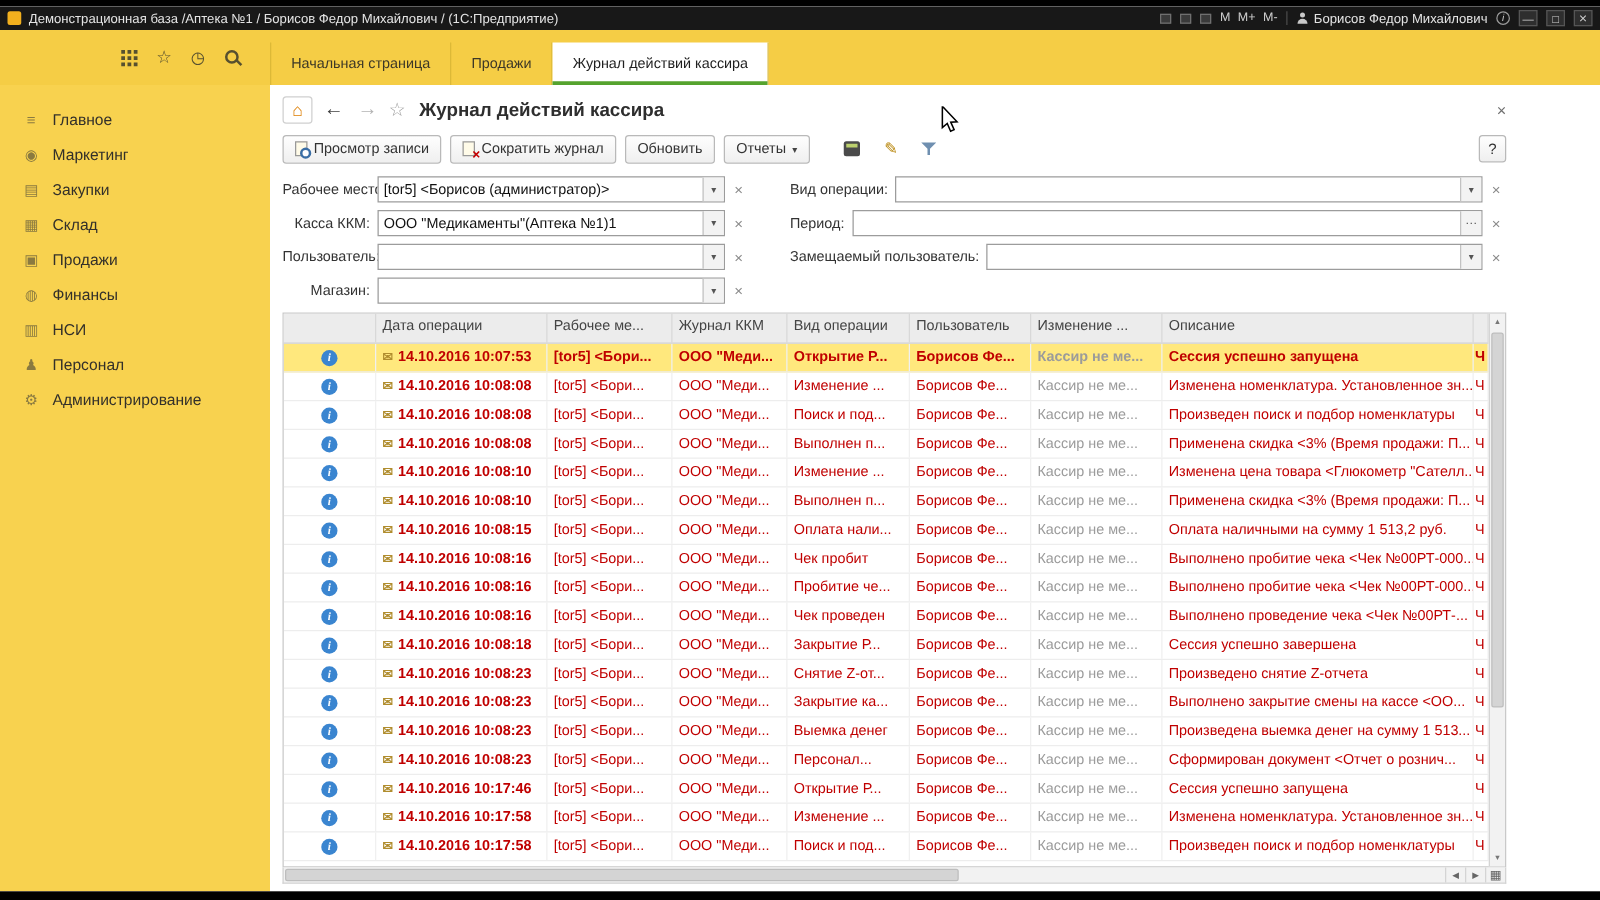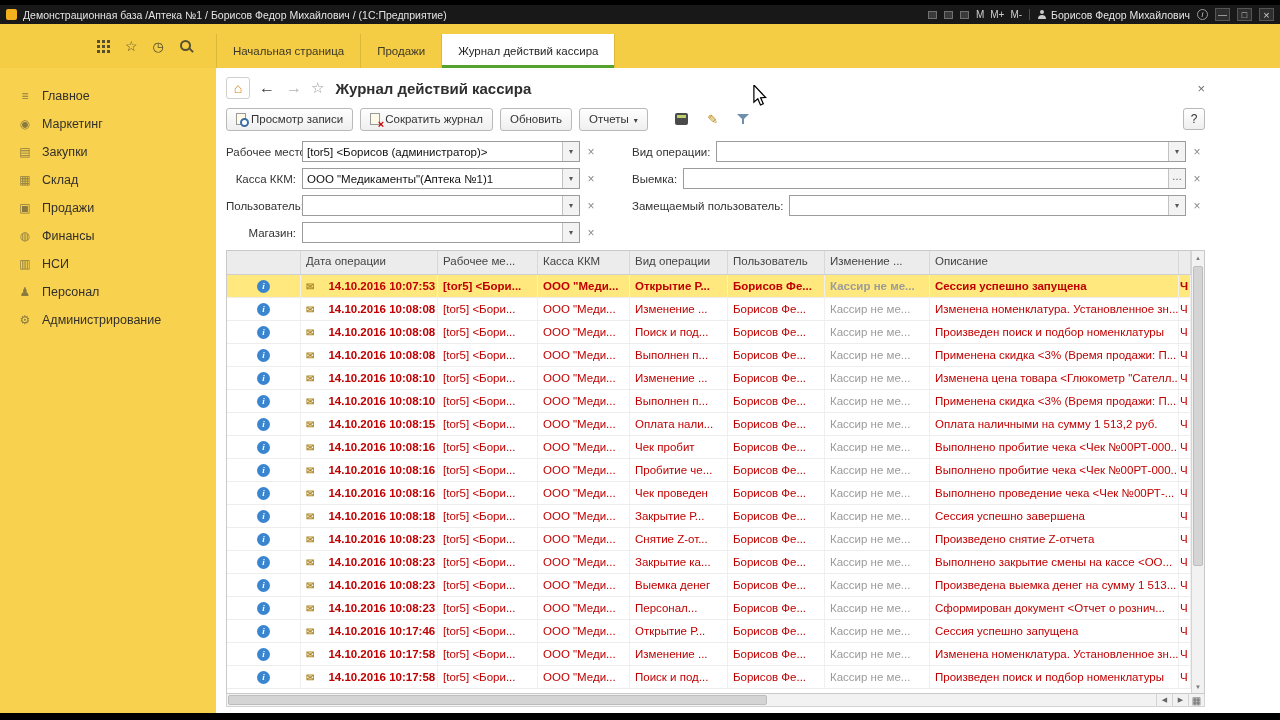--- a/index.html
+++ b/index.html
@@ -122,21 +122,21 @@
   .ghead{flex:0 0 24px;display:flex;background:#ececec;border-bottom:1px solid #cfcfcf}
   .gh{font-size:11.5px;color:#444;padding:4px 5px;border-right:1px solid #d8d8d8;
     white-space:nowrap;overflow:hidden;cursor:pointer}
   .gbody{flex:1;overflow:hidden}
   .grow{display:flex;height:23px;border-bottom:1px solid #ededed;cursor:pointer}
   .grow.selected{background:#ffe87d}
   .grow.selected .gc{font-weight:bold}
   .gc{font-size:11.5px;color:#c00000;padding:0 5px;border-right:1px solid #f0f0f0;
     display:flex;align-items:center;white-space:nowrap;overflow:hidden}
   .gc.sub{color:#9b9b9b}
-  .gc.datec{font-weight:bold;gap:14px}
+  .gc.datec{font-weight:bold;gap:4px}
   .w0{flex:0 0 74px}.w1{flex:0 0 137px}.w2{flex:0 0 100px}.w3{flex:0 0 92px}.w4{flex:0 0 98px}
   .w5{flex:0 0 97px}.w6{flex:0 0 105px}.w7{flex:1 1 auto;min-width:0}.w8{flex:0 0 12px;padding:0 1px}
   .gc.c0{justify-content:center}
   .ii{width:13px;height:13px;border-radius:50%;background:#3a85d0;color:#fff;display:flex;
     align-items:center;justify-content:center;font-size:9px;font-style:italic;font-weight:bold;
     font-family:"Liberation Serif",serif;flex:0 0 auto}
   .ii::before{content:'i'}
   .env{color:#b08d2e;font-size:10px;flex:0 0 auto}
   .env::before{content:'✉'}
 
@@ -320,21 +320,21 @@
           <div class="fcol right" id="fcol-right">
               <div class="frow">
                 <span class="flabel">Вид операции:</span>
                 <div class="ffield">
                   <span class="fval"></span>
                   <span class="fpick dd"></span>
                 </div>
                 <span class="fclear"></span>
               </div>
               <div class="frow">
-                <span class="flabel">Выемка:</span>
+                <span class="flabel">Период:</span>
                 <div class="ffield">
                   <span class="fval"></span>
                   <span class="fpick ell"></span>
                 </div>
                 <span class="fclear"></span>
               </div>
               <div class="frow">
                 <span class="flabel">Замещаемый пользователь:</span>
                 <div class="ffield">
                   <span class="fval"></span>
@@ -344,21 +344,21 @@
               </div>
             </div>
         </div>
 
         <div class="grid">
           <div class="grid-main">
             <div class="ghead" id="ghead">
                 <div class="gh w0"></div>
                 <div class="gh w1">Дата операции</div>
                 <div class="gh w2">Рабочее ме...</div>
-                <div class="gh w3">Касса ККМ</div>
+                <div class="gh w3">Журнал ККМ</div>
                 <div class="gh w4">Вид операции</div>
                 <div class="gh w5">Пользователь</div>
                 <div class="gh w6">Изменение ...</div>
                 <div class="gh w7">Описание</div>
                 <div class="gh w8"></div>
               </div>
             <div class="gbody" id="gbody">
                 <div class="grow selected">
                   <div class="gc w0 c0">
                     <span class="ii"></span>

